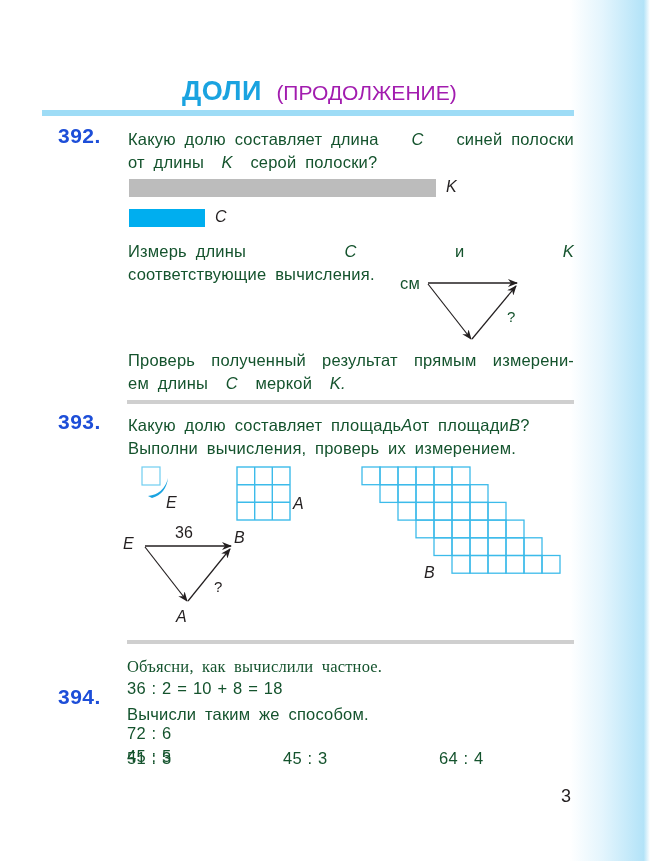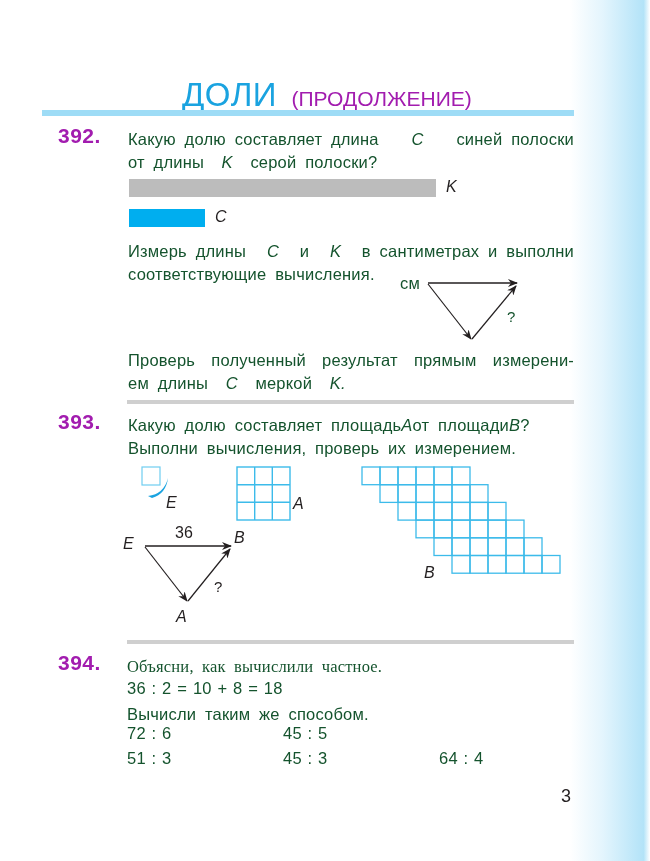--- a/index.html
+++ b/index.html
@@ -11,33 +11,33 @@
   }
   .edge-gradient {
     position: absolute; top: 0; right: 0; width: 80px; height: 861px;
     background: linear-gradient(to right, rgba(255,255,255,0) 0%, #e4f5fd 40%, #b3e3f8 92%, #ffffff 100%);
   }
   .abs { position: absolute; }
   .title {
     left: 182px; top: 76px; white-space: nowrap;
   }
   .title-main {
-    font-size: 33px; font-weight: normal; color: #1aa3e0; letter-spacing: 0.5px; text-align: right;
+    font-size: 27px; font-weight: bold; color: #1aa3e0; letter-spacing: 0.5px; text-align: right;
   }
   .title-sub {
     font-size: 21px; color: #a21caf; margin-left: 10px;
   }
   .title-rule {
     left: 42px; top: 110px; width: 532px; height: 6px; background: #9edcf6;
   }
   .sep {
     left: 127px; width: 447px; height: 4px; background: #cfcfcf;
   }
   .num {
-    font-size: 21px; font-weight: bold; color: #a21caf; letter-spacing: 0.5px;
+    font-size: 21px; font-weight: bold; color: #1d4ed8; letter-spacing: 0.5px;
   }
   .txt {
     font-size: 16.5px; line-height: 23px; letter-spacing: 0.2px; word-spacing: 4px;
     white-space: nowrap; color: #14532d;
   }
   .it { font-style: italic; }
   .lbl { font-size: 16px; font-style: italic; color: #231f20; }
   .bar-k { left: 129px; top: 179px; width: 307px; height: 18px; background: #bcbcbc; }
   .bar-c { left: 129px; top: 209px; width: 76px; height: 18px; background: #00aeef; }
   .row { display: flex; }
@@ -70,21 +70,20 @@
 <div class="abs bar-k"></div>
 <div class="abs lbl" style="left:446px; top:178px;">K</div>
 <div class="abs bar-c"></div>
 <div class="abs lbl" style="left:215px; top:208px;">C</div>
 
 <div class="abs txt" style="left:128px; top:240px; width:446px; display:flex; justify-content:space-between;">
   <span>Измерь длины</span>
   <span class="it">C</span>
   <span>и</span>
   <span class="it">K</span>
-  <span>в сантиметрах и выполни</span>
 </div>
 <div class="abs txt" style="left:128px; top:263px;">соответствующие вычисления.</div>
 
 <div class="abs txt" style="left:400px; top:272px;">см</div>
 <svg style="left:0; top:0; width:650px; height:861px; pointer-events:none;">
   <defs>
     <marker id="ah" markerWidth="10" markerHeight="8" refX="9" refY="4" orient="auto" markerUnits="userSpaceOnUse">
       <path d="M0,0 L10,4 L0,8 L3,4 Z" fill="#231f20"></path>
     </marker>
   </defs>
@@ -173,26 +172,26 @@
 <div class="abs lbl" style="left:293px; top:495px;">A</div>
 <div class="abs lbl" style="left:424px; top:564px;">B</div>
 <div class="abs lbl" style="left:123px; top:535px;">E</div>
 <div class="abs" style="left:175px; top:524px; font-size:16px;">36</div>
 <div class="abs lbl" style="left:234px; top:529px;">B</div>
 <div class="abs lbl" style="left:176px; top:608px;">A</div>
 <div class="abs" style="left:214px; top:578px; font-size:15px;">?</div>
 
 <div class="abs sep" style="top:640px;"></div>
 
-<div class="abs num" style="left:58px; top:651px;">394.</div>
+<div class="abs num" style="left:58px; top:685px;">394.</div>
 <div class="abs txt" style="left:127px; top:655px;font-family:Liberation Serif, serif;">Объясни, как вычислили частное.</div>
 <div class="abs txt" style="left:127px; top:677px; word-spacing:1px;">36 : 2 = 10 + 8 = 18</div>
 <div class="abs txt" style="left:127px; top:703px;">Вычисли таким же способом.</div>
 <div class="abs txt" style="left:127px; top:722px; word-spacing:1px;">
-  <div class="row" style="height:25px;">
+  <div class="row" style="height:25px;flex-direction:column;">
     <span class="cell-col">72 : 6</span>
     <span class="cell-col">45 : 5</span>
   </div>
   <div class="row" style="height:25px;">
     <span class="cell-col">51 : 3</span>
     <span class="cell-col">45 : 3</span>
     <span class="cell-col">64 : 4</span>
   </div>
 </div>
 

